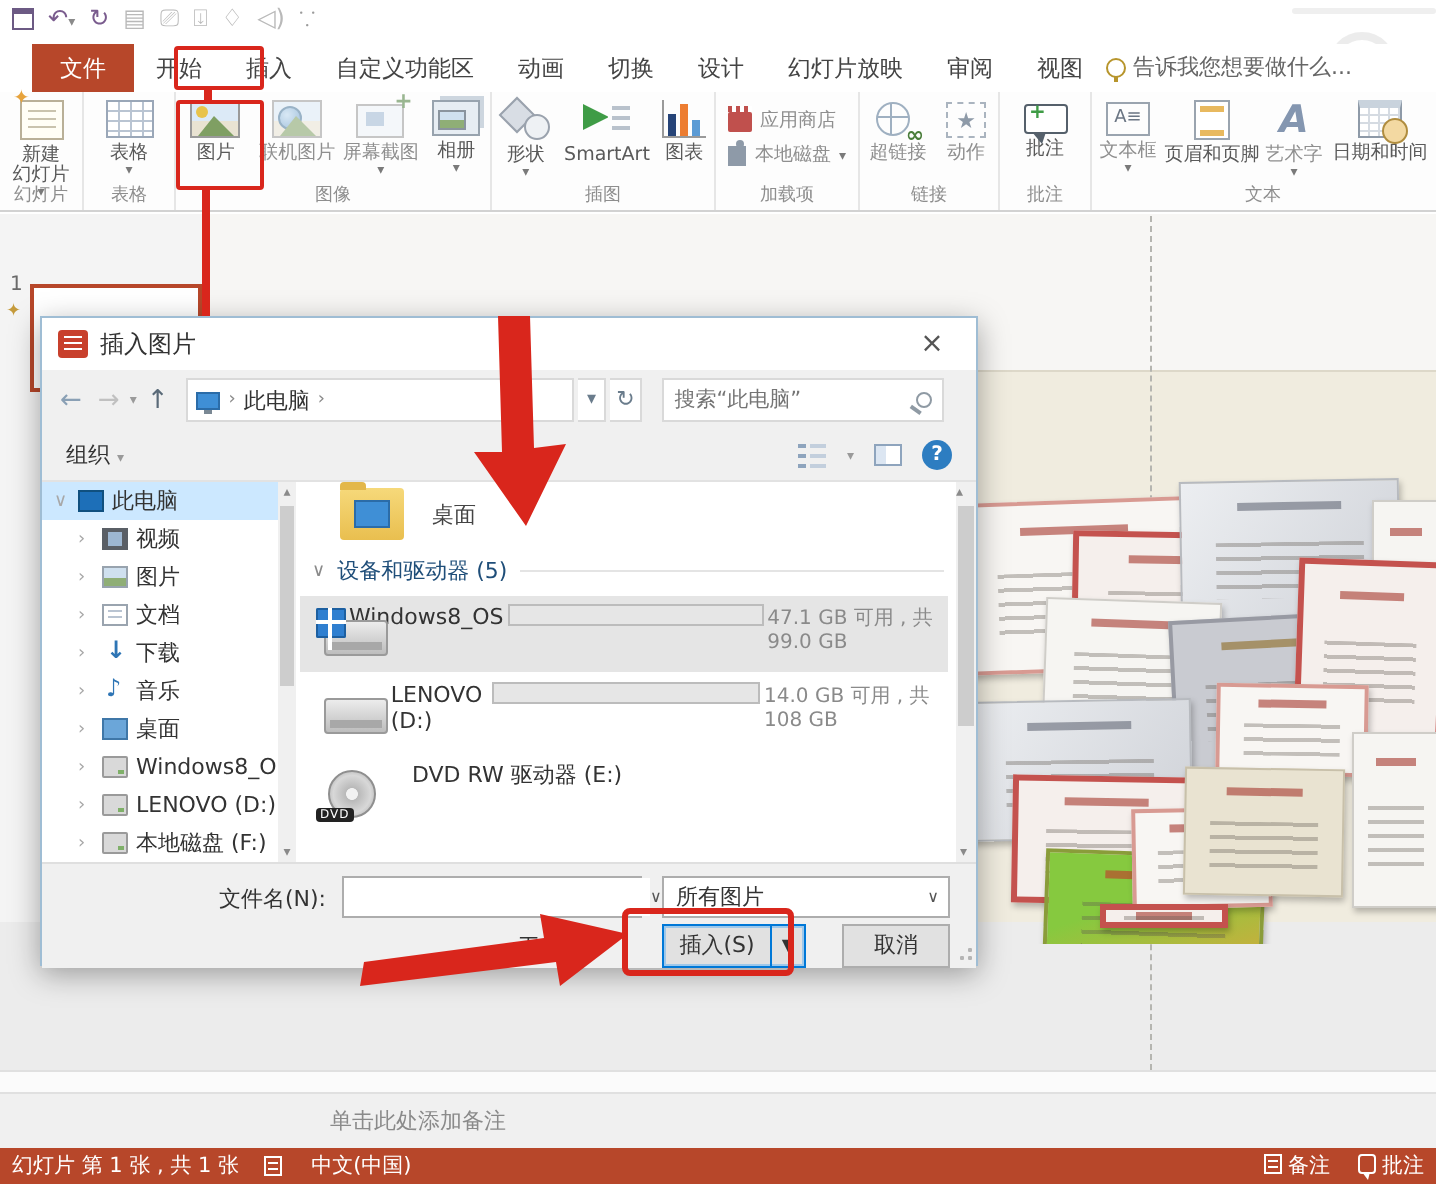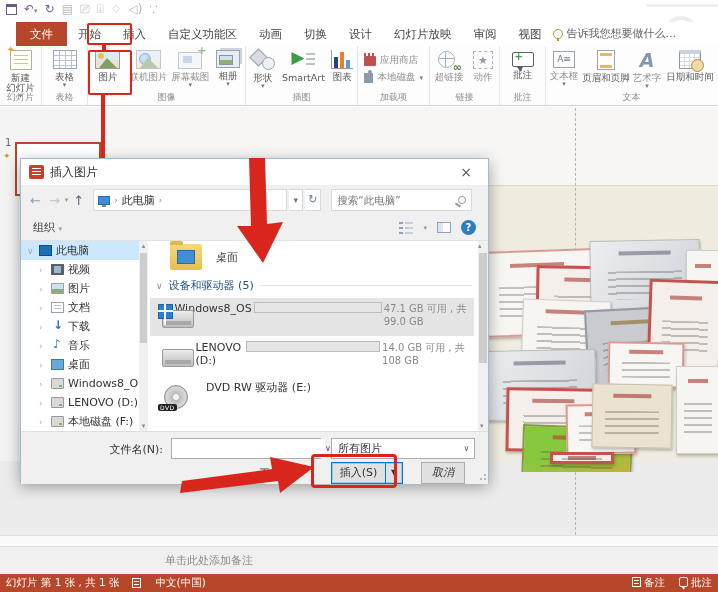--- a/index.html
+++ b/index.html
@@ -213,21 +213,21 @@
   .fn-combo { position:absolute; left:150px; top:6px; width:150px; height:21px; background:#fff; border:1px solid #adadad; display:flex; }
   .fn-combo input { flex:1; border:none; outline:none; font-family:inherit; font-size:11px; padding:0 4px; }
   .combo-arrow { width:15px; text-align:center; color:#555; font-size:8px; line-height:20px; }
   .ft-combo { position:absolute; left:310px; top:6px; width:144px; height:21px; background:#fff; border:1px solid #adadad; display:flex; align-items:center; padding-left:6px; color:#333; }
   .ft-combo .combo-arrow { margin-left:auto; }
   .tools-lbl { position:absolute; left:238px; top:34px; color:#333; }
   .btn { position:absolute; height:22px; background:#e1e1e1; border:1px solid #adadad; text-align:center; font-size:11px; color:#333; line-height:20px; }
   .btn-insert { left:310px; top:30px; width:72px; border:1px solid #0078d7; box-shadow:inset 0 0 0 1px #9ec8ea; display:flex; }
   .btn-insert .main { flex:1; line-height:20px; }
   .btn-insert .drop { width:17px; border-left:1px solid #0078d7; font-size:8px; line-height:20px; }
-  .btn-cancel { left:400px; top:30px; width:44px;font-style:italic; }
+  .btn-cancel { left:400px; top:30px; width:54px; }
   .grip { position:absolute; right:2px; bottom:2px; width:8px; height:8px; background:
      radial-gradient(circle at 7px 1px,#b5b5b5 1px,transparent 1.2px),
      radial-gradient(circle at 7px 5px,#b5b5b5 1px,transparent 1.2px),
      radial-gradient(circle at 3px 5px,#b5b5b5 1px,transparent 1.2px); }
 
   
   .anno { position:absolute; border:2px solid #d9261c; border-radius:2px; z-index:40; pointer-events:none; }
   #anno-tab { left:87px; top:23px; width:45px; height:22px; }
   #anno-pic { left:88px; top:50px; width:44px; height:45px; }
   #anno-insert { left:311px; top:454px; width:86px; height:34px; border-width:3px; border-radius:4px; }

